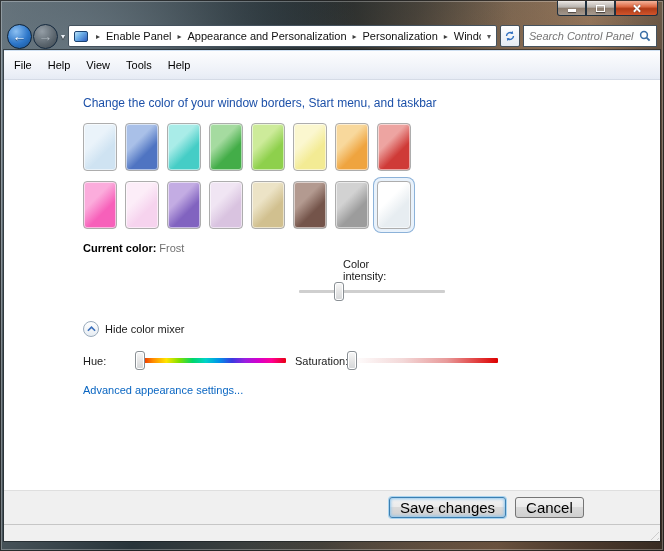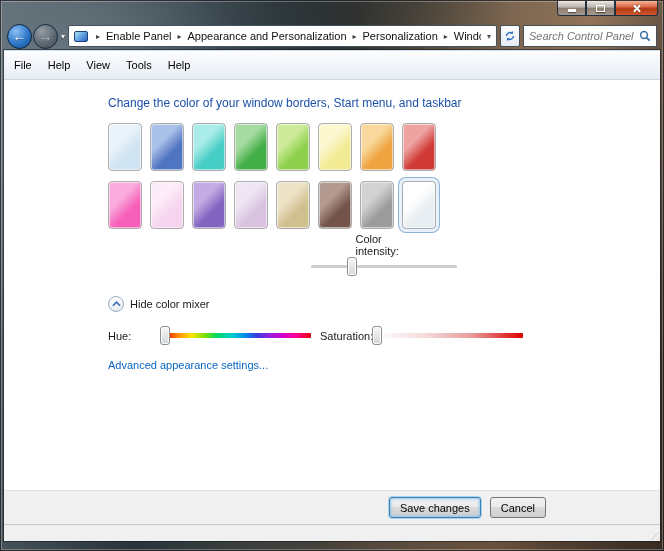--- a/index.html
+++ b/index.html
@@ -82,21 +82,21 @@
     display:flex; flex-direction:column; background:#fff;
     box-shadow: 0 0 0 1px rgba(20,25,30,.55);
   }
   .menubar {
     height:30px; flex:0 0 auto; display:flex; align-items:center; padding-left:2px;
     background: linear-gradient(#fdfdfe, #ecf0f7 80%, #e6ebf4);
     border-top:1px solid #cfe0f2; border-bottom:1px solid #d5dbe6;
   }
   .menu-item { padding:0 8px; font-size:11px; color:#000; }
 
-  .content { flex:1 1 auto; background:#fff; padding:16px 0 0 104px; position:relative; overflow:hidden; }
+  .content { flex:1 1 auto; background:#fff; padding:16px 0 0 79px; position:relative; overflow:hidden; }
   .heading { font-size:12px; color:#1c50a8; }
 
   .swatch-grid { margin-top:13px; display:grid; grid-template-columns:repeat(8,34px); grid-auto-rows:48px; column-gap:8px; row-gap:10px; width:328px; }
   .swatch {
     width:34px; height:48px; border-radius:4px; border:1px solid #adadad;
     box-shadow: inset 0 0 0 1px rgba(255,255,255,.55);
   }
   .swatch.selected {
     box-shadow: inset 0 0 0 1px rgba(255,255,255,.55), 0 0 0 3px #e9f2fb, 0 0 0 4px #8cb2d9;
   }
@@ -128,21 +128,21 @@
 
   .mixer-rows { margin-top:14px; display:flex; flex-direction:row; gap:9px; }
 
   .advanced-link { margin-top:14px; color:#0a66c2; display:inline-block; }
 
   .footer {
     flex:0 0 auto; height:34px; background:#f0f0f0; border-top:1px solid #dfdfdf;
     display:flex; align-items:center; gap:9px; padding-left:385px;
   }
   .btn {
-    height:21px; padding:0 10px; font-family:"Liberation Sans",sans-serif; font-size:11px; color:#000;
+    height:21px; padding:0 10px; font-family:"Liberation Sans",sans-serif; font-size:15px; color:#000;
     border:1px solid #757575; border-radius:3px;
     background:linear-gradient(#f2f2f2,#ebebeb 45%,#dbdbdb 46%,#cfcfcf);
   }
   .btn.default { border-color:#3c7fb1; box-shadow: 0 0 0 1px #a9d4f0, inset 0 0 3px 1px #8fc6ee; }
 
   .statusbar { flex:0 0 auto; height:17px; background:#f0f0f0; border-top:1px solid #c6c6c6; position:relative; }
   .resize-grip { position:absolute; right:1px; bottom:1px; width:12px; height:12px;
     background: repeating-linear-gradient(135deg, transparent 0 3px, #bdbdbd 3px 4px); opacity:.7;
     clip-path: polygon(100% 0, 100% 100%, 0 100%); }
 </style>
@@ -241,20 +241,23 @@
           <div class="swatch" style="background: linear-gradient(135deg, rgb(251, 172, 220) 0%, rgb(251, 172, 220) 36%, rgb(247, 96, 186) 64%, rgb(247, 96, 186) 100%);"></div>
           <div class="swatch" style="background: linear-gradient(135deg, rgb(252, 237, 248) 0%, rgb(252, 237, 248) 36%, rgb(246, 211, 238) 64%, rgb(246, 211, 238) 100%);"></div>
           <div class="swatch" style="background: linear-gradient(135deg, rgb(195, 172, 227) 0%, rgb(195, 172, 227) 36%, rgb(129, 99, 192) 64%, rgb(129, 99, 192) 100%);"></div>
           <div class="swatch" style="background: linear-gradient(135deg, rgb(240, 229, 243) 0%, rgb(240, 229, 243) 36%, rgb(217, 195, 224) 64%, rgb(217, 195, 224) 100%);"></div>
           <div class="swatch" style="background: linear-gradient(135deg, rgb(236, 227, 198) 0%, rgb(236, 227, 198) 36%, rgb(209, 192, 143) 64%, rgb(209, 192, 143) 100%);"></div>
           <div class="swatch" style="background: linear-gradient(135deg, rgb(179, 154, 144) 0%, rgb(179, 154, 144) 36%, rgb(116, 84, 74) 64%, rgb(116, 84, 74) 100%);"></div>
           <div class="swatch" style="background: linear-gradient(135deg, rgb(210, 210, 210) 0%, rgb(210, 210, 210) 36%, rgb(156, 156, 156) 64%, rgb(156, 156, 156) 100%);"></div>
           <div class="swatch selected" style="background: linear-gradient(135deg, rgb(255, 255, 255) 0%, rgb(255, 255, 255) 36%, rgb(231, 237, 241) 64%, rgb(231, 237, 241) 100%);"></div>
         </div>
 
+      <div class="current-color-row">
+        <span class="current-color-label">Current color:</span><span class="current-color-value">Frost</span>
+      </div>
 
 
       <div class="slider-row intensity-row">
         <span class="slider-label">Color intensity:</span>
         <div class="slider">
           <div class="track"></div>
           <div class="thumb" style="left: calc(28% - 5px);"></div>
         </div>
       </div>
 

